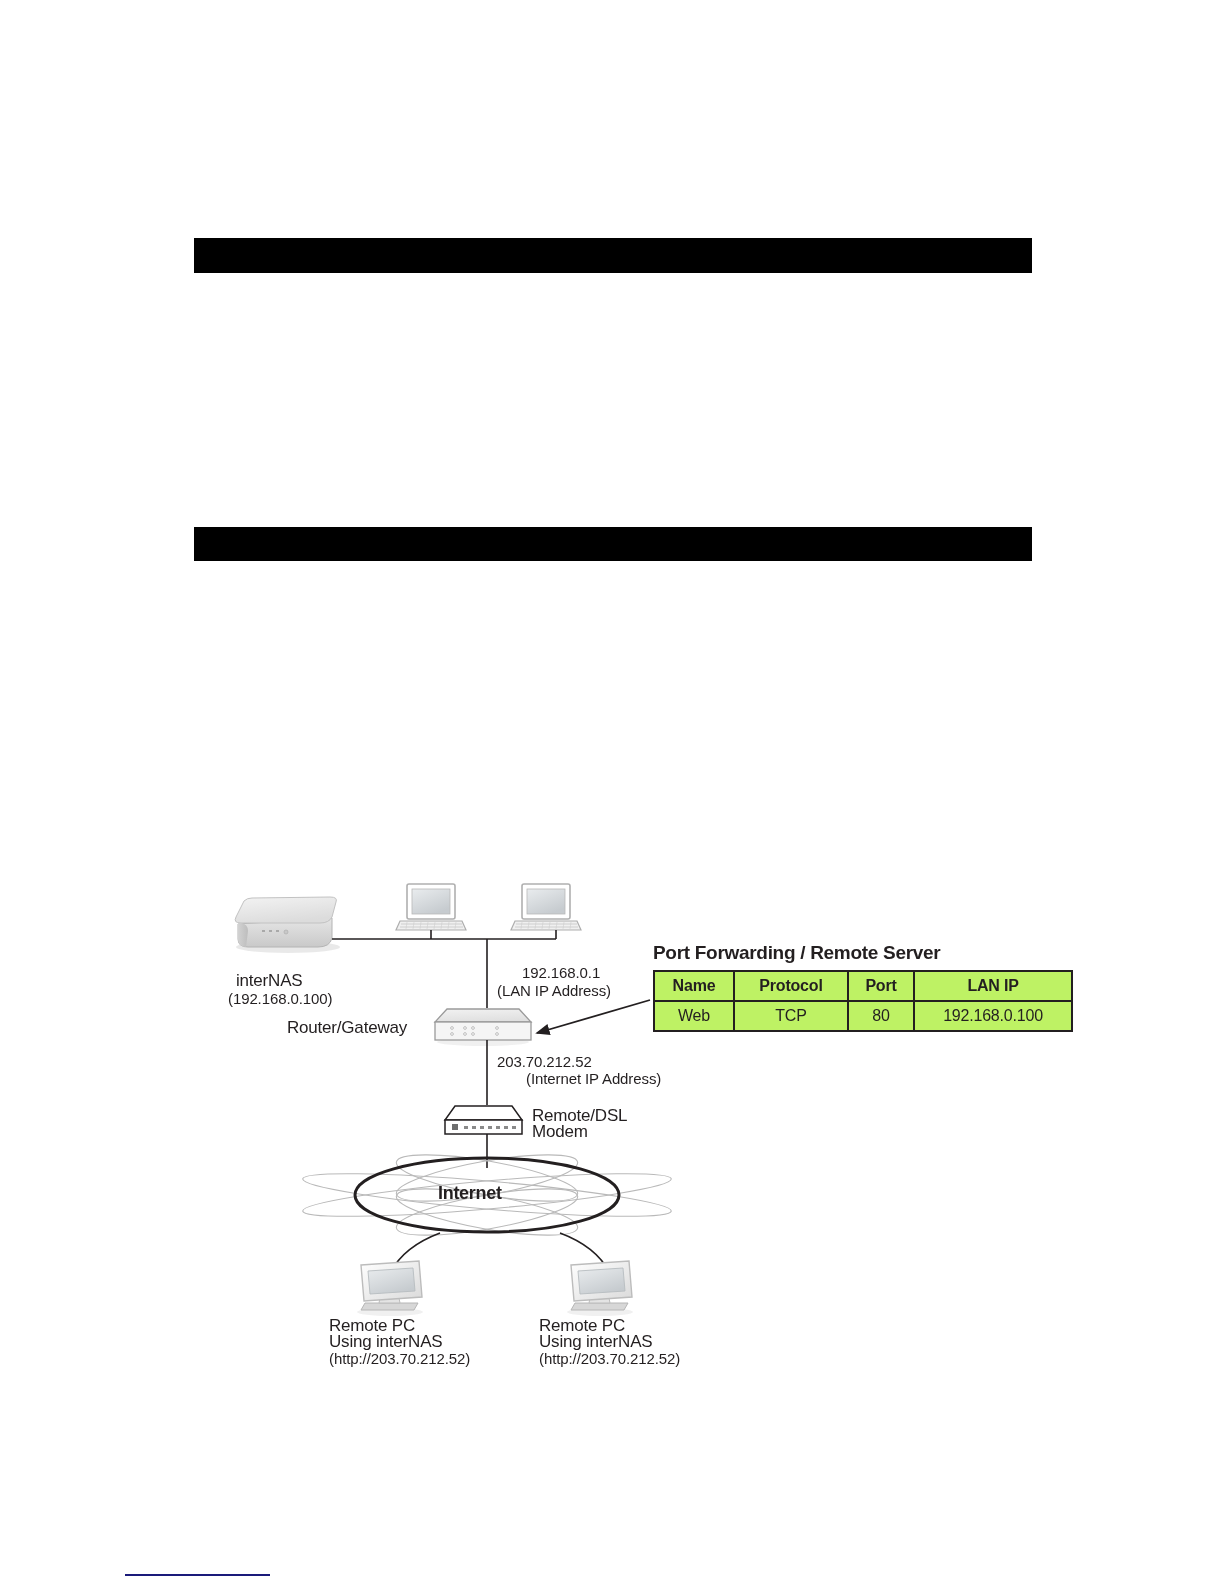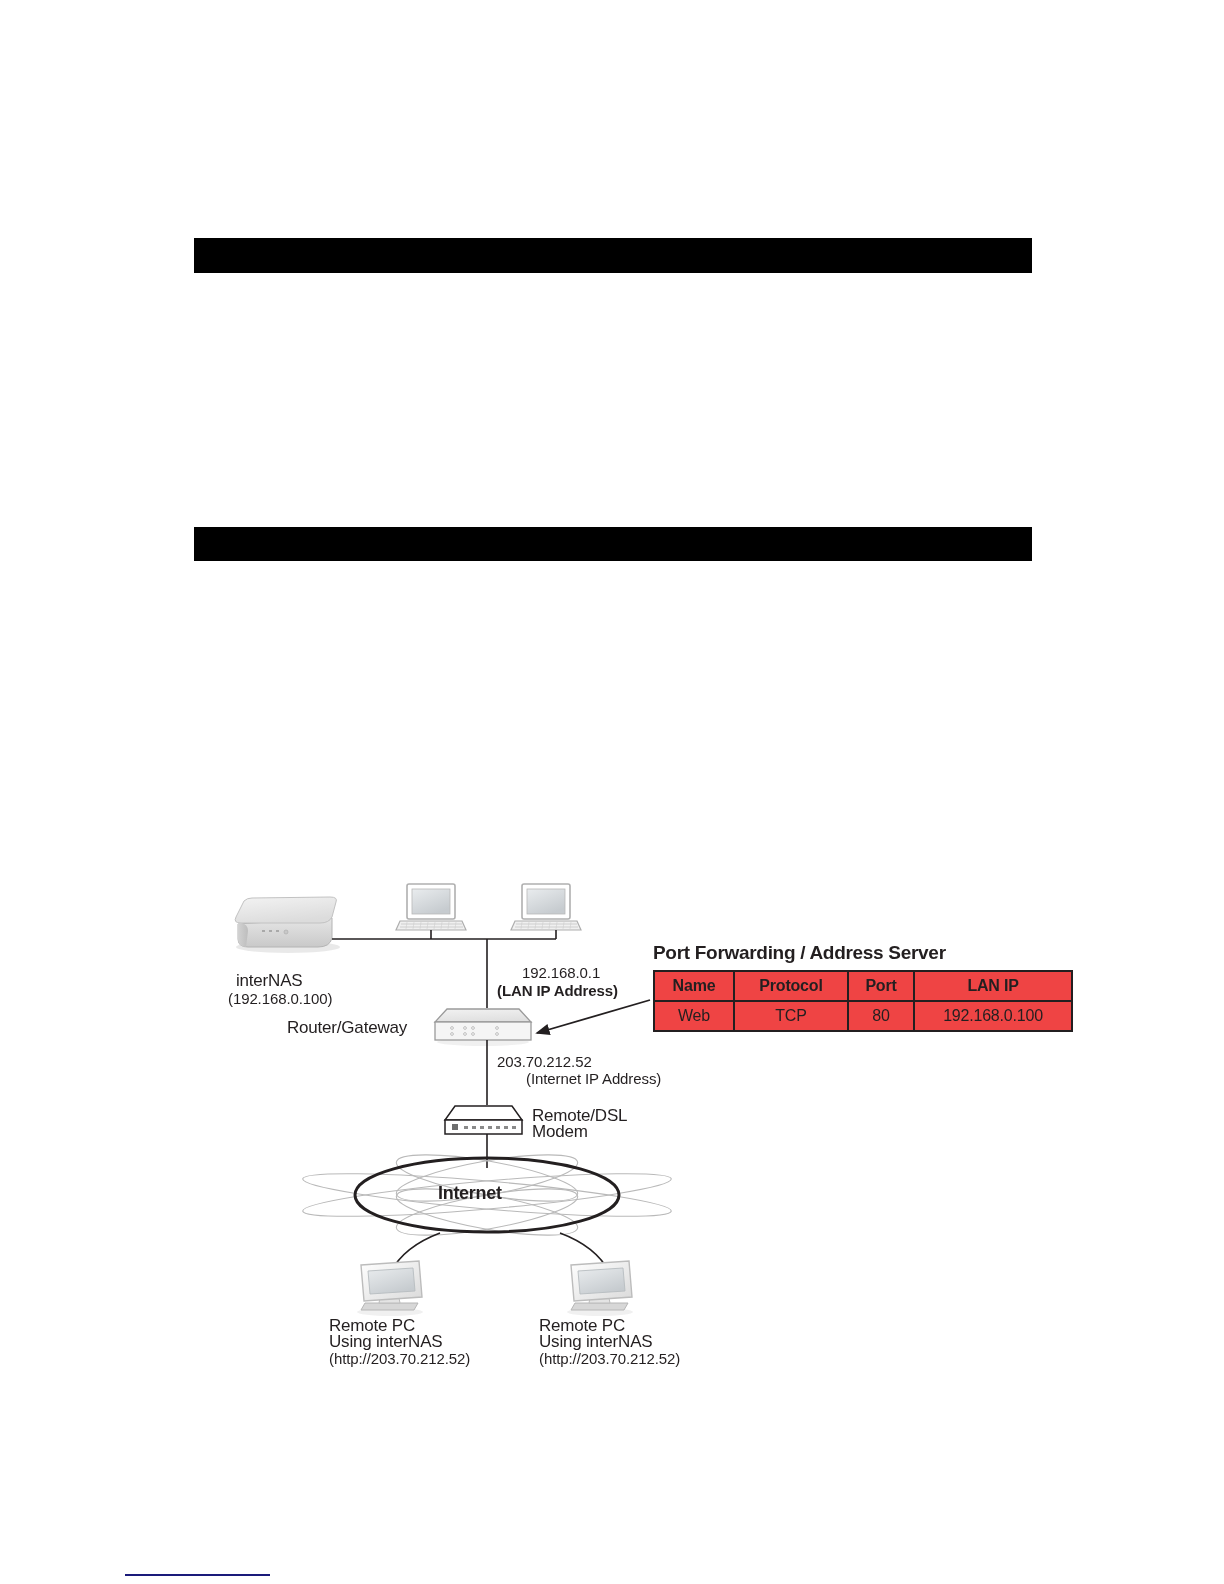--- a/index.html
+++ b/index.html
@@ -71,21 +71,21 @@
   }
   .dg-cloud-label {
     font-weight: bold;
     font-size: 18px;
     letter-spacing: -0.3px;
   }
 
   #label-internas      { left: 236px; top: 971px; }
   #label-internas-ip   { left: 228px; top: 990px; }
   #label-lan-ip        { left: 497px; top: 964px; margin-left: 25px; }
-  #label-lan-ip-note   { left: 497px; top: 982px; font-weight: bold; }
+  #label-lan-ip-note   { left: 497px; top: 982px; }
   #label-router        { left: 287px; top: 1018px; }
   #label-wan-ip        { left: 497px; top: 1053px; }
   #label-wan-ip-note   { left: 526px; top: 1070px; }
   #label-modem         { left: 532px; top: 1106px; }
   #label-modem-2       { left: 532px; top: 1122px; }
   #label-internet      { left: 438px; top: 1183px; }
 
   #label-pc1-l1 { left: 329px; top: 1316px; }
   #label-pc1-l2 { left: 329px; top: 1332px; }
   #label-pc1-l3 { left: 329px; top: 1350px; }
@@ -97,21 +97,21 @@
   #pf-title {
     position: absolute;
     left: 653px;
     top: 942px;
   }
   #pf-table {
     position: absolute;
     left: 653px;
     top: 970px;
     border-collapse: collapse;
-    background: #ef4444;
+    background: #bef264;
   }
   #pf-table th, #pf-table td {
     border: 2px solid #231f20;
     color: #231f20;
     text-align: center;
     padding: 3px 8px;
     height: 22px;
     font-size: 16px;
     letter-spacing: -0.2px;
   }
@@ -324,21 +324,21 @@
     <div class="dg-text dg-cloud-label" id="label-internet">Internet</div>
 
     <div class="dg-text dg-bold" id="label-pc1-l1">Remote PC</div>
     <div class="dg-text dg-bold" id="label-pc1-l2">Using interNAS</div>
     <div class="dg-text dg-reg" id="label-pc1-l3">(http://203.70.212.52)</div>
 
     <div class="dg-text dg-bold" id="label-pc2-l1">Remote PC</div>
     <div class="dg-text dg-bold" id="label-pc2-l2">Using interNAS</div>
     <div class="dg-text dg-reg" id="label-pc2-l3">(http://203.70.212.52)</div>
 
-    <div class="dg-text dg-title" id="pf-title">Port Forwarding / Address Server</div>
+    <div class="dg-text dg-title" id="pf-title">Port Forwarding / Remote Server</div>
 
     <table id="pf-table">
       <thead>
         <tr>
           <th class="col-name">Name</th>
           <th class="col-proto">Protocol</th>
           <th class="col-port">Port</th>
           <th class="col-lanip">LAN IP</th>
         </tr>
       </thead>

